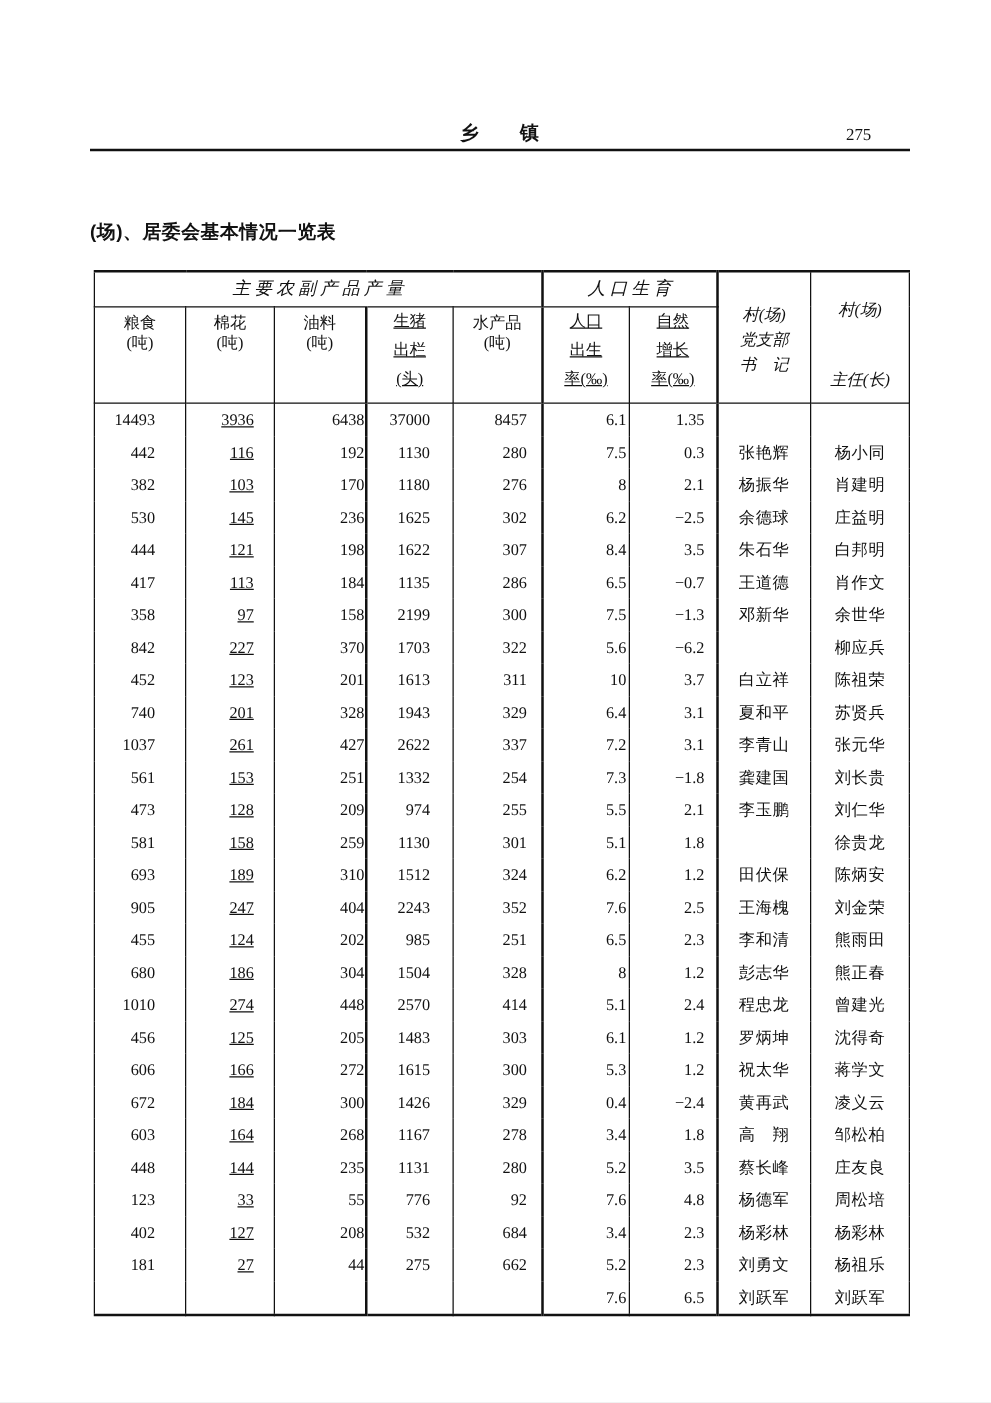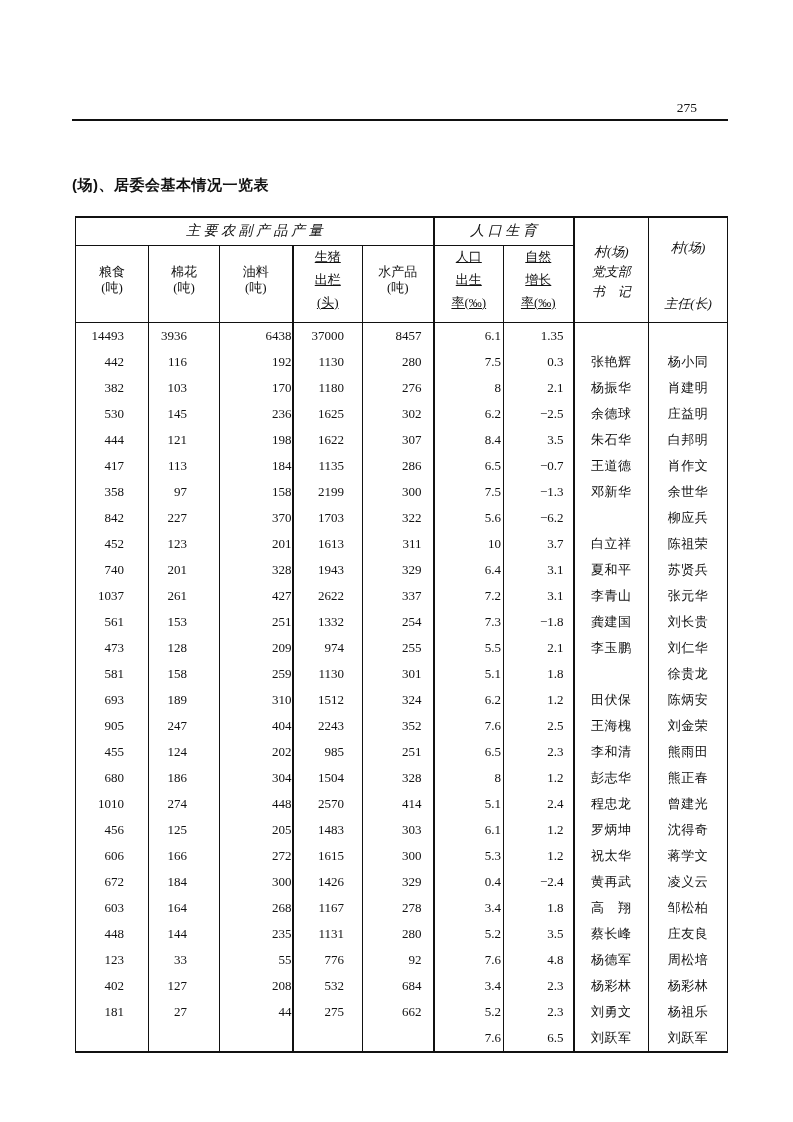--- a/index.html
+++ b/index.html
@@ -45,40 +45,43 @@
     height:24px; font-size:14px; text-align:center; vertical-align:middle;
     border-bottom:1px solid #111;
     font-style:italic;
   }
   tr.group-row th.span2 { border-bottom:1.5px solid #111; }
   tr.sub-row th { height:68px; border-bottom:1.5px solid #111; font-size:13px; vertical-align:top; }
   .hcell {
     display:flex; flex-direction:column; align-items:center;
     font-size:13px; line-height:16px;
   }
-  .hcell-sb { height:60px; justify-content:center; padding:4px 0 4px; }
+  .hcell-sb { height:60px; justify-content:flex-start; padding:4px 0 4px; }
   .hcell-3  { height:62px; justify-content:space-between; padding:3px 0 2px;text-decoration:underline; }
   .hcell-span3 { height:86px; justify-content:center; row-gap:4px; padding-top:4px; }
   .hcell-span2 { height:72px; justify-content:space-between; padding:22px 0 10px; }
   tbody td { height:26px; font-size:13px; vertical-align:middle; }
   td.num  { text-align:right; }
   td.name { text-align:center; letter-spacing:0.5px; }
   td.c1.num { padding-right:24px; }
-  td.c2.num { padding-right:32px; }
+  td.c2.num { padding-right:16px;text-decoration:underline; }
   td.c3.num { }
   td.c4.num { padding-right:18px; }
   td.c5.num { padding-right:11px; }
   td.c6.num { padding-right:2px; }
   td.c7.num { padding-right:9px;  }
 </style>
 </head>
 <body>
 
 <div class="page">
 
+  <div class="running-head">
+    <span>乡　　镇</span>
+  </div>
 
   <div class="page-number">275</div>
 
   <div class="page-rule"></div>
 
   <div class="table-title">(场)、居委会基本情况一览表</div>
 
   <table class="stats">
     <colgroup>
       <col style="width:73px">

